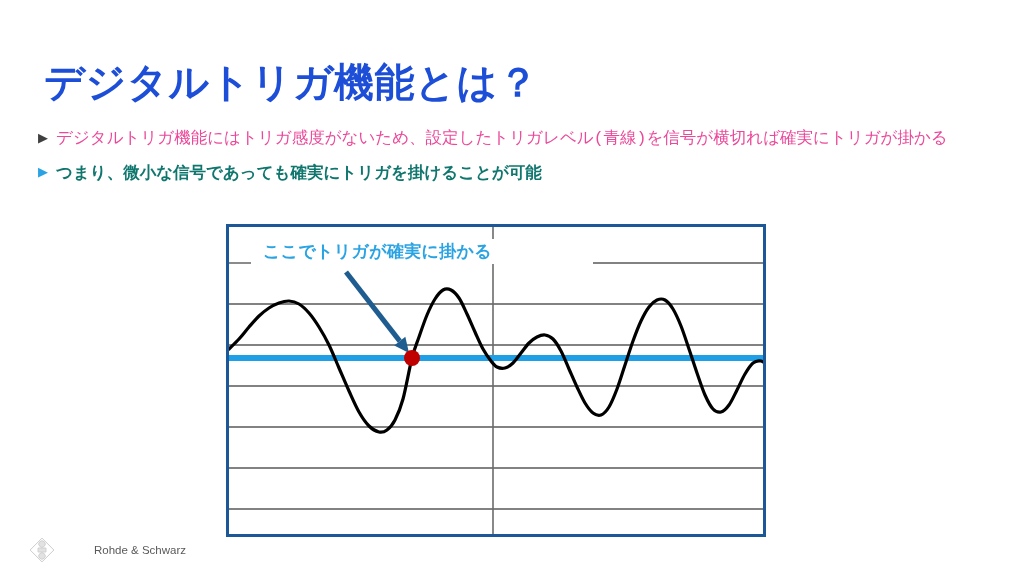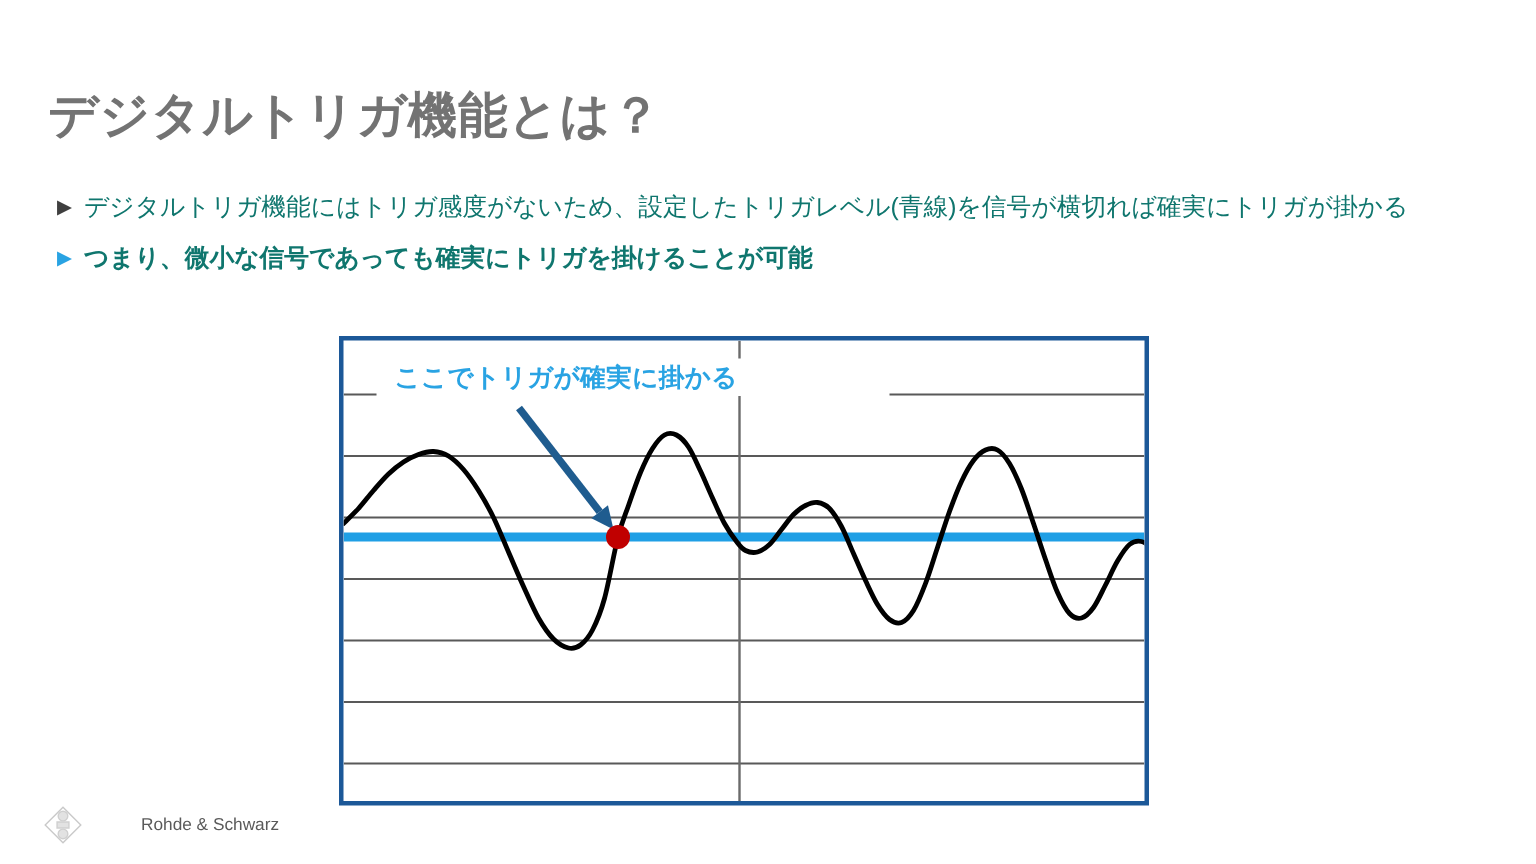--- a/index.html
+++ b/index.html
@@ -11,25 +11,25 @@
     height: 576px;
     background: #ffffff;
     font-family: "Liberation Sans", "DejaVu Sans", sans-serif;
     overflow: hidden;
     position: relative;
   }
 
   
   #slide-title {
     position: absolute;
-    left: 32px;
+    left: 44px;
     top: 55px;
-    font-size: 33px;
+    font-size: 40px;
     font-weight: bold;
-    color: #737373;
+    color: #1d4ed8;
     letter-spacing: 0.5px;
     white-space: nowrap;
   }
 
   
   #bullet-list {
     position: absolute;
     left: 38px;
     top: 126px;
     width: 960px;
@@ -45,21 +45,21 @@
     font-size: 13px;
     line-height: 22px;
     padding-top: 1px;
   }
   .bullet-text {
     font-size: 16.5px;
     line-height: 25px;
     flex: 1;
   }
   .bullet-dark .bullet-marker { color: #3f3f3f; }
-  .bullet-dark .bullet-text  { color: #0f766e; font-weight: normal; }
+  .bullet-dark .bullet-text  { color: #ec4899; font-weight: normal; font-family: Liberation Mono, monospace; }
   .bullet-blue .bullet-marker { color: #29a3e3; }
   .bullet-blue .bullet-text  { color: #0f766e; font-weight: bold; }
 
   
   #scope-screen {
     position: absolute;
     left: 226px;
     top: 224px;
     width: 540px;
     height: 313px;

